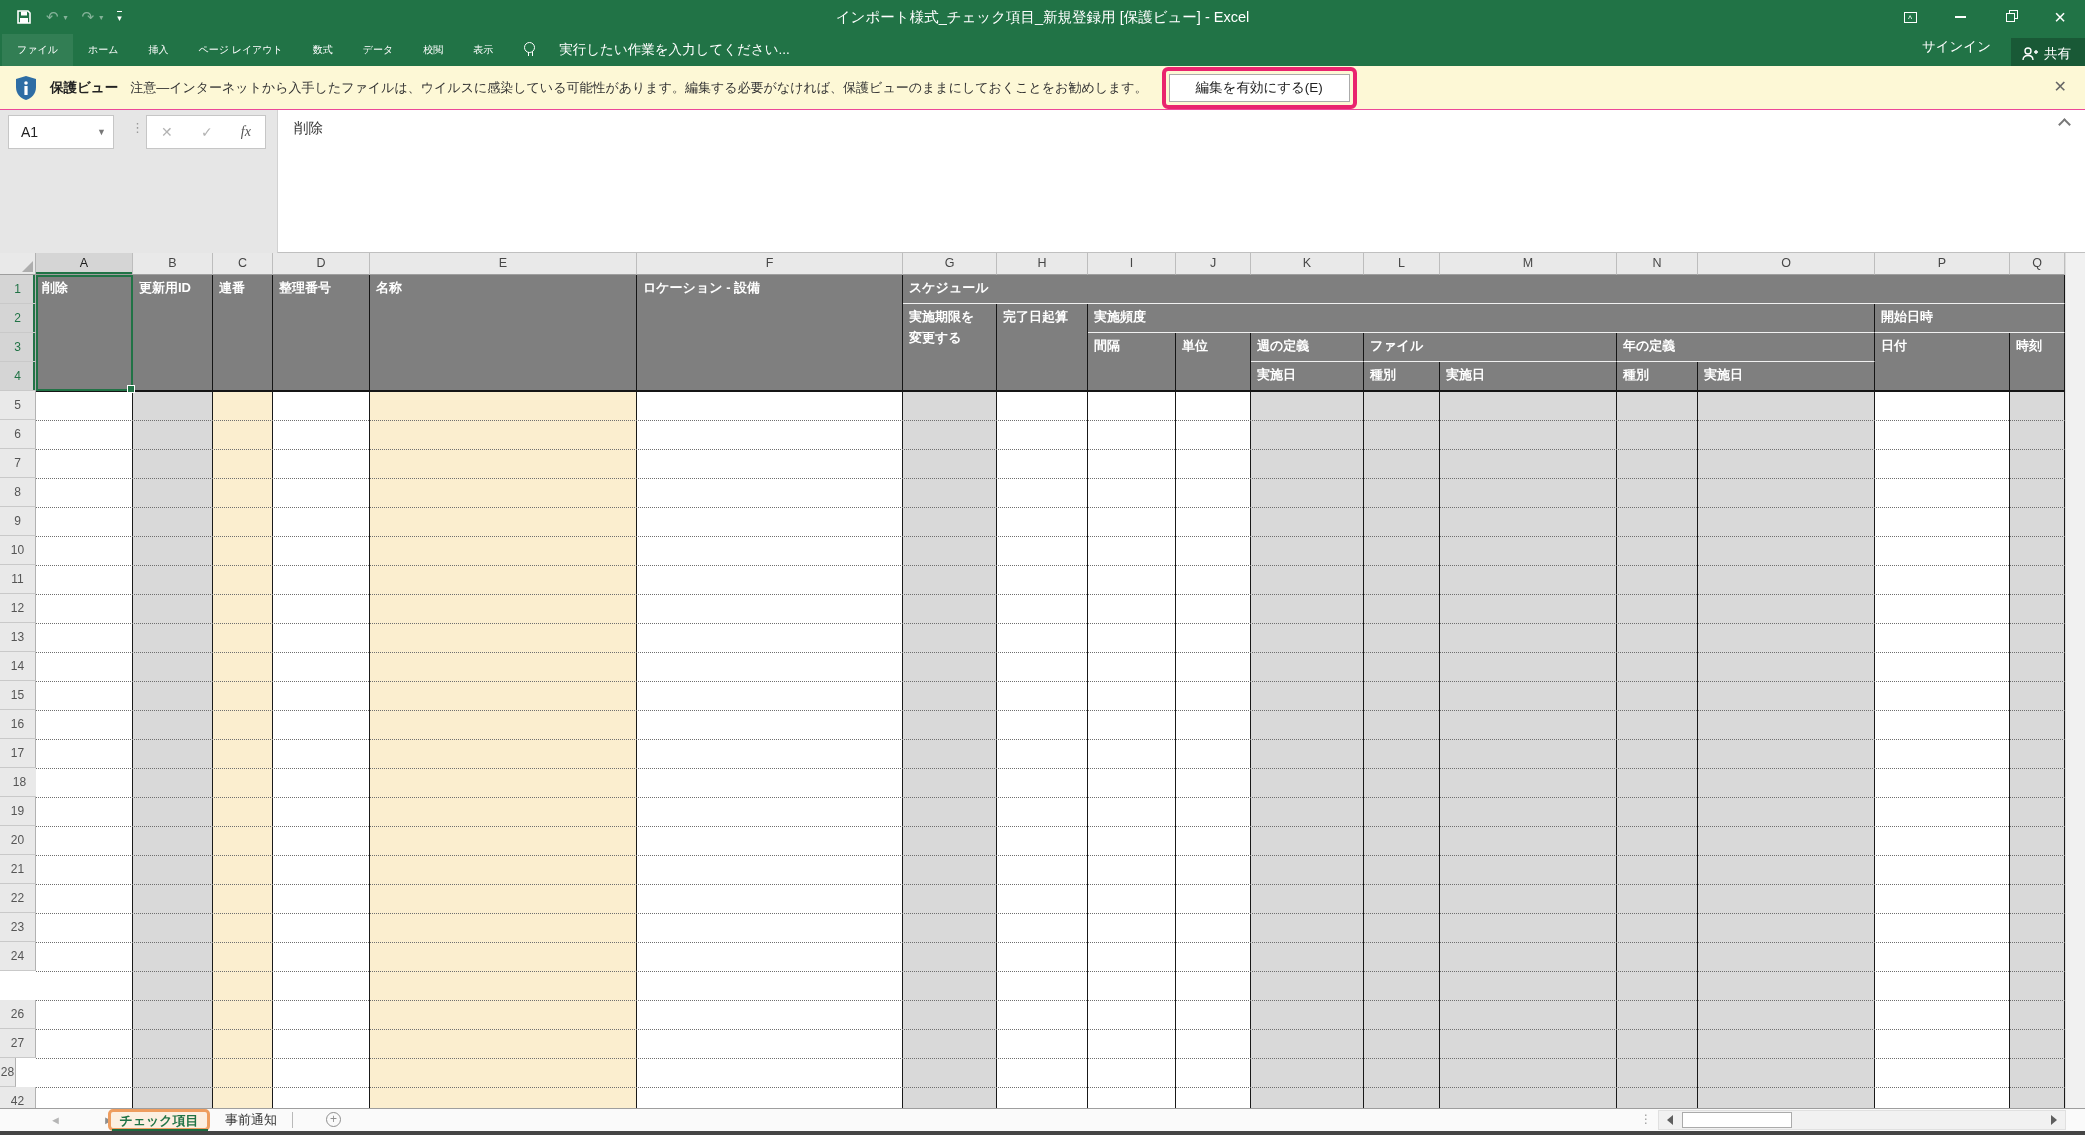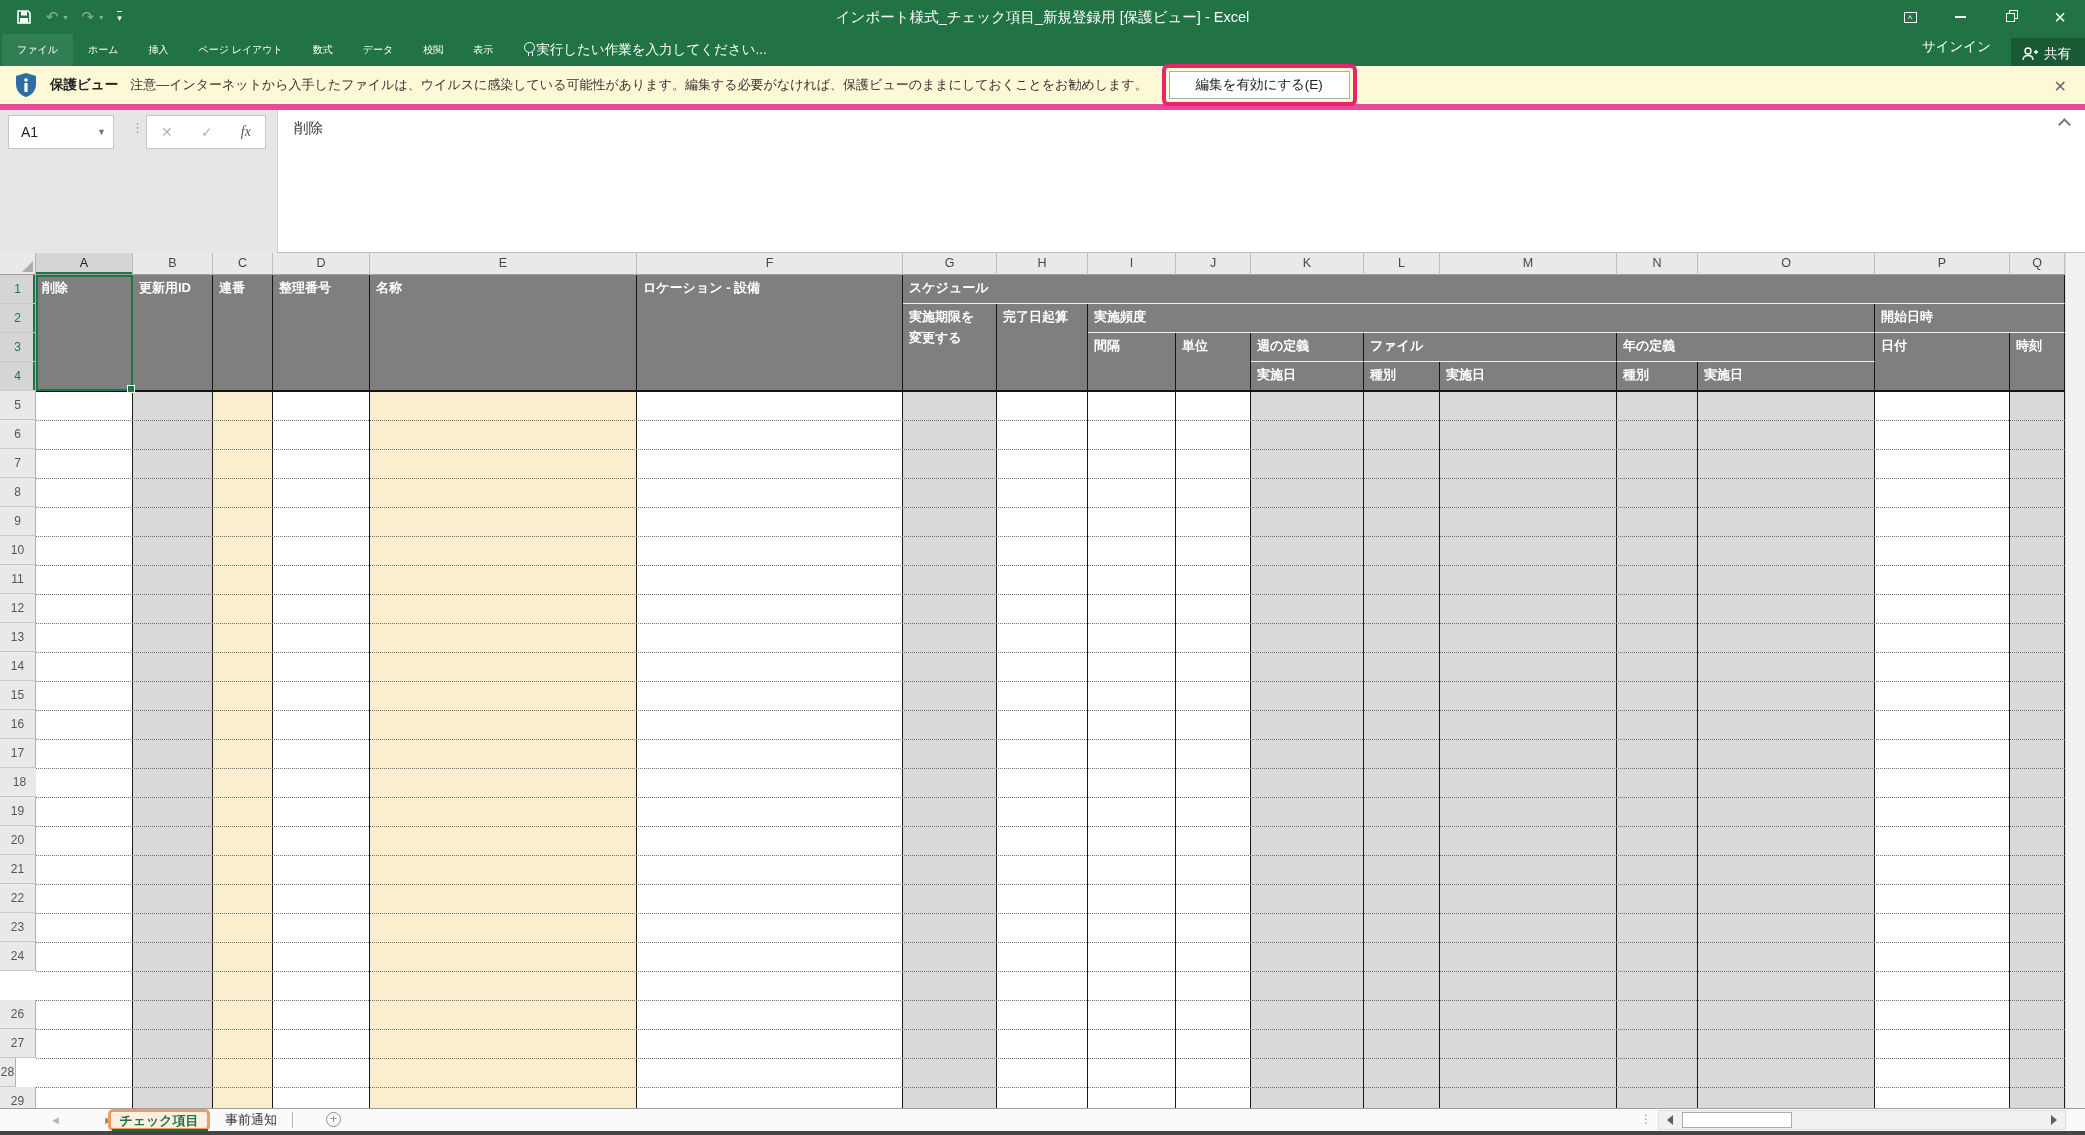--- a/index.html
+++ b/index.html
@@ -17,30 +17,30 @@
   .wbtn{width:50px;height:34px;display:flex;align-items:center;justify-content:center;color:#fff;}
   .boxup{width:13px;height:11px;border:1px solid #fff;position:relative;font-size:8px;text-align:center;line-height:9px;}
   .minbar{width:11px;height:2px;background:#fff;}
   .restorebox{width:9px;height:9px;border:1px solid #fff;box-shadow:3px -3px 0 -1px var(--green),3px -3px 0 0 #fff;}
   .closex{font-size:20px;line-height:1;}
 
   
   #ribbonrow{position:absolute;left:0;top:34px;width:2085px;height:32px;background:var(--green);color:#fff;display:flex;align-items:center;}
   .rtab{padding:0 15px;font-size:10px;height:32px;line-height:32px;white-space:nowrap;}
   .rtab.file{background:rgba(255,255,255,.08);margin-left:2px;}
-  .tellme{display:flex;align-items:center;gap:0;margin-left:14px;font-size:13.5px;white-space:nowrap;}
+  .tellme{display:flex;align-items:center;gap:23px;margin-left:14px;font-size:13.5px;white-space:nowrap;}
   .bulb{width:14px;height:16px;position:relative;}
   .bulb:before{content:"";position:absolute;left:2px;top:0;width:9px;height:9px;border:1.4px solid #fff;border-radius:50%;}
   .bulb:after{content:"";position:absolute;left:5.5px;top:10px;width:3px;height:4px;border-left:1.4px solid #fff;border-right:1.4px solid #fff;}
   .ribbon-right{position:absolute;right:0;top:4px;height:32px;display:flex;align-items:flex-start;}
   .signin{font-size:13.5px;padding:0 20px;}
   .sharebox{height:32px;background:rgba(0,0,0,.22);display:flex;align-items:center;gap:6px;padding:0 14px 0 10px;font-size:13.5px;}
 
   
-  #banner{position:absolute;left:0;top:66px;width:2085px;height:44px;background:var(--banner_bg);border-bottom:6px solid #ec4899;display:flex;align-items:center;}
+  #banner{position:absolute;left:0;top:66px;width:2085px;height:44px;background:var(--banner_bg);border-bottom:1px solid #ec4899;display:flex;align-items:center;}
   .shield{margin:0 12px 0 14px;flex:none;}
   .pv-label{font-weight:bold;font-size:13.5px;color:#222;margin-right:12px;white-space:nowrap;}
   .pv-msg{font-size:13px;color:#333;white-space:nowrap;}
   .pinkbox{margin-left:14px;border:4px solid var(--pink);border-radius:6px;padding:3px;flex:none;}
   .enable-btn{background:#fff;border:1px solid #ababab;font-size:13.5px;color:#222;padding:4px 26px;white-space:nowrap;}
   .banner-close{position:absolute;right:18px;top:13px;color:#666;font-size:16px;line-height:1;}
 
   
   #formularow{position:absolute;left:0;top:110px;width:2085px;height:143px;background:#e6e6e6;}
   .namebox{position:absolute;left:8px;top:5px;width:106px;height:34px;background:#fff;border:1px solid #c6c6c6;font-size:14px;color:#222;line-height:32px;padding-left:12px;}
@@ -284,21 +284,21 @@
       <div class="rowhdr" style="left: 0px; top: 544px; width: 36px; height: 29px; line-height: 29px;">19</div>
       <div class="rowhdr" style="left: 0px; top: 573px; width: 36px; height: 29px; line-height: 29px;">20</div>
       <div class="rowhdr" style="left: 0px; top: 602px; width: 36px; height: 29px; line-height: 29px;">21</div>
       <div class="rowhdr" style="left: 0px; top: 631px; width: 36px; height: 29px; line-height: 29px;">22</div>
       <div class="rowhdr" style="left: 0px; top: 660px; width: 36px; height: 29px; line-height: 29px;">23</div>
       <div class="rowhdr" style="left: 0px; top: 689px; width: 36px; height: 29px; line-height: 29px;">24</div>
       <div class="rowhdr" style="left: 0px; top: 718px; width: 36px; height: 29px; line-height: 29px; margin-top: 40px;">25</div>
       <div class="rowhdr" style="left: 0px; top: 747px; width: 36px; height: 29px; line-height: 29px;">26</div>
       <div class="rowhdr" style="left: 0px; top: 776px; width: 36px; height: 29px; line-height: 29px;">27</div>
       <div class="rowhdr" style="left: 0px; top: 805px; width: 16px; height: 29px; line-height: 29px;">28</div>
-      <div class="rowhdr" style="left: 0px; top: 834px; width: 36px; height: 29px; line-height: 29px;">29</div>
+      <div class="rowhdr" style="left: 0px; top: 834px; width: 36px; height: 29px; line-height: 29px;">42</div>
       <div class="selbox" style="left: 36px; top: 22px; width: 97px; height: 116px;"></div>
       <div class="vscroll" style="left: 2065px; top: 0px; width: 20px; height: 855px;"></div>
       <div class="varrow" style="left: 2065px; top: 0px; width: 20px; height: 20px;">
         <span class="tri-up"></span>
       </div>
       <div class="vthumb" style="left: 2067px; top: 22px; width: 15px; height: 784px;"></div>
       <div class="varrow" style="left: 2065px; top: 835px; width: 20px; height: 20px;">
         <span class="tri-down"></span>
       </div>
     </div>

